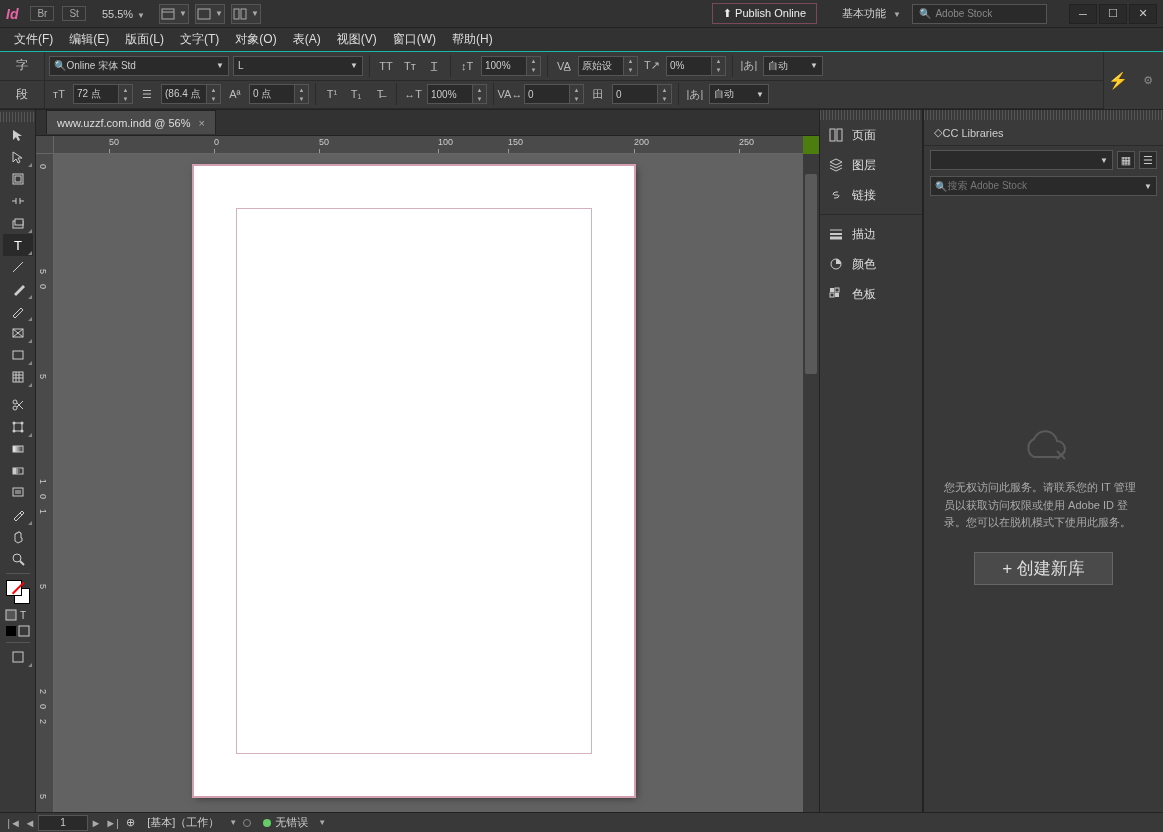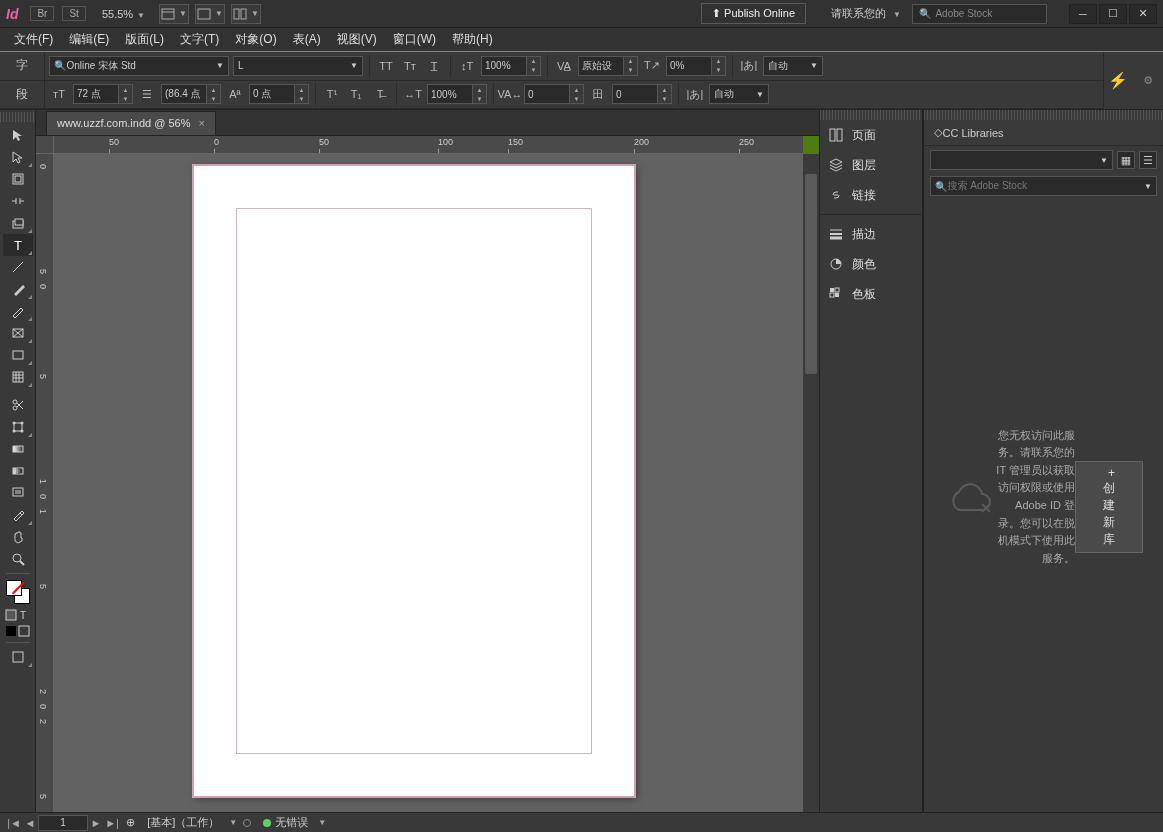--- a/index.html
+++ b/index.html
@@ -50,21 +50,21 @@
 .tool .tri { position:absolute; right:1px; bottom:1px; width:0;height:0;border-right:4px solid #888;border-top:4px solid transparent;}
 .tool-gap { height: 6px; }
 .tool-sep { width: 24px; height: 1px; background: #555; margin: 3px 0; }
 .swatch-tool { width: 30px; height: 30px; position: relative; }
 .swatch-tool .fg { position:absolute; width:16px;height:16px; background:#fff; border:1px solid #000; left:3px; top:3px;}
 .swatch-tool .bg { position:absolute; width:16px;height:16px; background:#fff; border:1px solid #000; right:3px; bottom:3px;}
 .swatch-tool .red { position:absolute; left:3px; top:3px; width:16px; height:2px; background:red; transform:rotate(-45deg) translate(-2px,8px);}
 
 
 .docarea { flex: 1; display: flex; flex-direction: column; background: #323232; }
-.doctabs { height: 26px; background: #323232; display: flex; align-items: center; border-bottom: 1px solid #222; padding-left:10px;}
+.doctabs { height: 26px; background: #323232; display: flex; align-items: flex-start; border-bottom: 1px solid #222; padding-left:10px;}
 .doctab { height: 24px; background: #4a4a4a; display: flex; align-items: center; padding: 0 10px; font-size: 11px; color: #ddd; border:1px solid #222; border-bottom:none; }
 .doctab .close { margin-left: 8px; color: #aaa; }
 .doccanvas { flex: 1; background: #4d7c0f; position: relative; overflow: hidden; }
 .ruler-h { position: absolute; top: 0; left: 18px; right: 16px; height: 18px; background: #4a4a4a; border-bottom: 1px solid #666; overflow:hidden;}
 .ruler-v { position: absolute; top: 18px; left: 0; width: 18px; bottom: 0; background: #4a4a4a; border-right: 1px solid #666; overflow:hidden;}
 .ruler-corner { position:absolute; top:0;left:0;width:18px;height:18px;background:#4a4a4a;border-right:1px solid #666;border-bottom:1px solid #666;}
 .tick { position:absolute; font-size:9px; color:#ccc; }
 .ruler-h .tick { top:1px; }
 .ruler-h .tick::after{content:'';position:absolute;left:0;top:12px;width:1px;height:5px;background:#999;}
 .ruler-v .tick { left:2px; writing-mode: vertical-rl; }
@@ -82,24 +82,24 @@
 .mp-sep { height: 1px; background: #2a2a2a; margin: 4px 0; }
 
 
 .ccpanel { width: 240px; background: #393939; border-left: 1px solid #222; display: flex; flex-direction: column; }
 .ccpanel .grip { height:10px; background: repeating-linear-gradient(90deg,#555 0 1px, transparent 1px 3px);}
 .cc-tab { height: 26px; background: #3a3a3a; display: flex; align-items: center; padding: 0 10px; font-size: 11px; border-bottom: 1px solid #2a2a2a; }
 .cc-toolbar { display:flex; align-items:center; gap:4px; padding: 4px 6px; }
 .cc-toolbar .combo { flex:1; }
 .cc-view { width:18px;height:18px;display:flex;align-items:center;justify-content:center;border:1px solid #555;background:#2a2a2a;}
 .cc-search { margin: 2px 6px 6px; }
-.cc-body { flex: 1; display: flex; flex-direction: row; align-items: center; justify-content: center; padding: 20px; text-align: right; }
+.cc-body { flex: 1; display: flex; flex-direction: column; align-items: center; justify-content: center; padding: 20px; text-align: left; }
 .cc-cloud { margin-bottom: 14px; color:#5a5a5a;}
 .cc-msg { color: #aaa; font-size: 11px; line-height: 1.6; margin-bottom: 20px; }
-.cc-btn { background: #4a4a4a; border: 1px solid #666; padding: 4px 27px; color: #ddd; font-size: 12px; }
+.cc-btn { background: #4a4a4a; border: 1px solid #666; padding: 4px 27px; color: #ddd; font-size: 17px; }
 
 
 .statusbar { height: 20px; background: #393939; border-top: 1px solid #222; display: flex; align-items: center; padding: 0 6px; font-size: 11px; color: #ccc; }
 .statusbar .sb-item { padding: 0 6px; display:flex; align-items:center; gap:4px;}
 .statusbar .nav-btn { width:16px; text-align:center; color:#aaa;}
 .statusbar input { background:#2a2a2a; border:1px solid #555; width:50px; height:16px; color:#ccc; font-size:10px; text-align:center;}
 .dot-green { width:8px;height:8px;border-radius:50%;background:#6c6; display:inline-block;}
 .dot-outline { width:8px;height:8px;border-radius:50%;border:1px solid #888; display:inline-block;}
 
 svg { display:block; }
@@ -127,21 +127,21 @@
     </div>
   <div class="tool-drop">
       <svg width="14" height="12">
         <rect x="1" y="1" width="5" height="10" fill="none" stroke="#aaa"></rect>
         <rect x="8" y="1" width="5" height="10" fill="none" stroke="#aaa"></rect>
       </svg>
       <span class="caret">▼</span>
     </div>
   <div class="spacer"></div>
   <div class="publish-btn">⬆ <span>Publish Online</span></div>
-  <div class="workspace-sel"><span>请联系您的</span> <span class="caret">▼</span></div>
+  <div class="workspace-sel"><span>基本功能</span> <span class="caret">▼</span></div>
   <div class="search">🔍 <span>Adobe Stock</span></div>
   <div class="win-btns">
     <div class="win-btn">─</div>
     <div class="win-btn">☐</div>
     <div class="win-btn">✕</div>
   </div>
 </div>
 
 <div class="menubar">
   <span>文件(F)</span>

